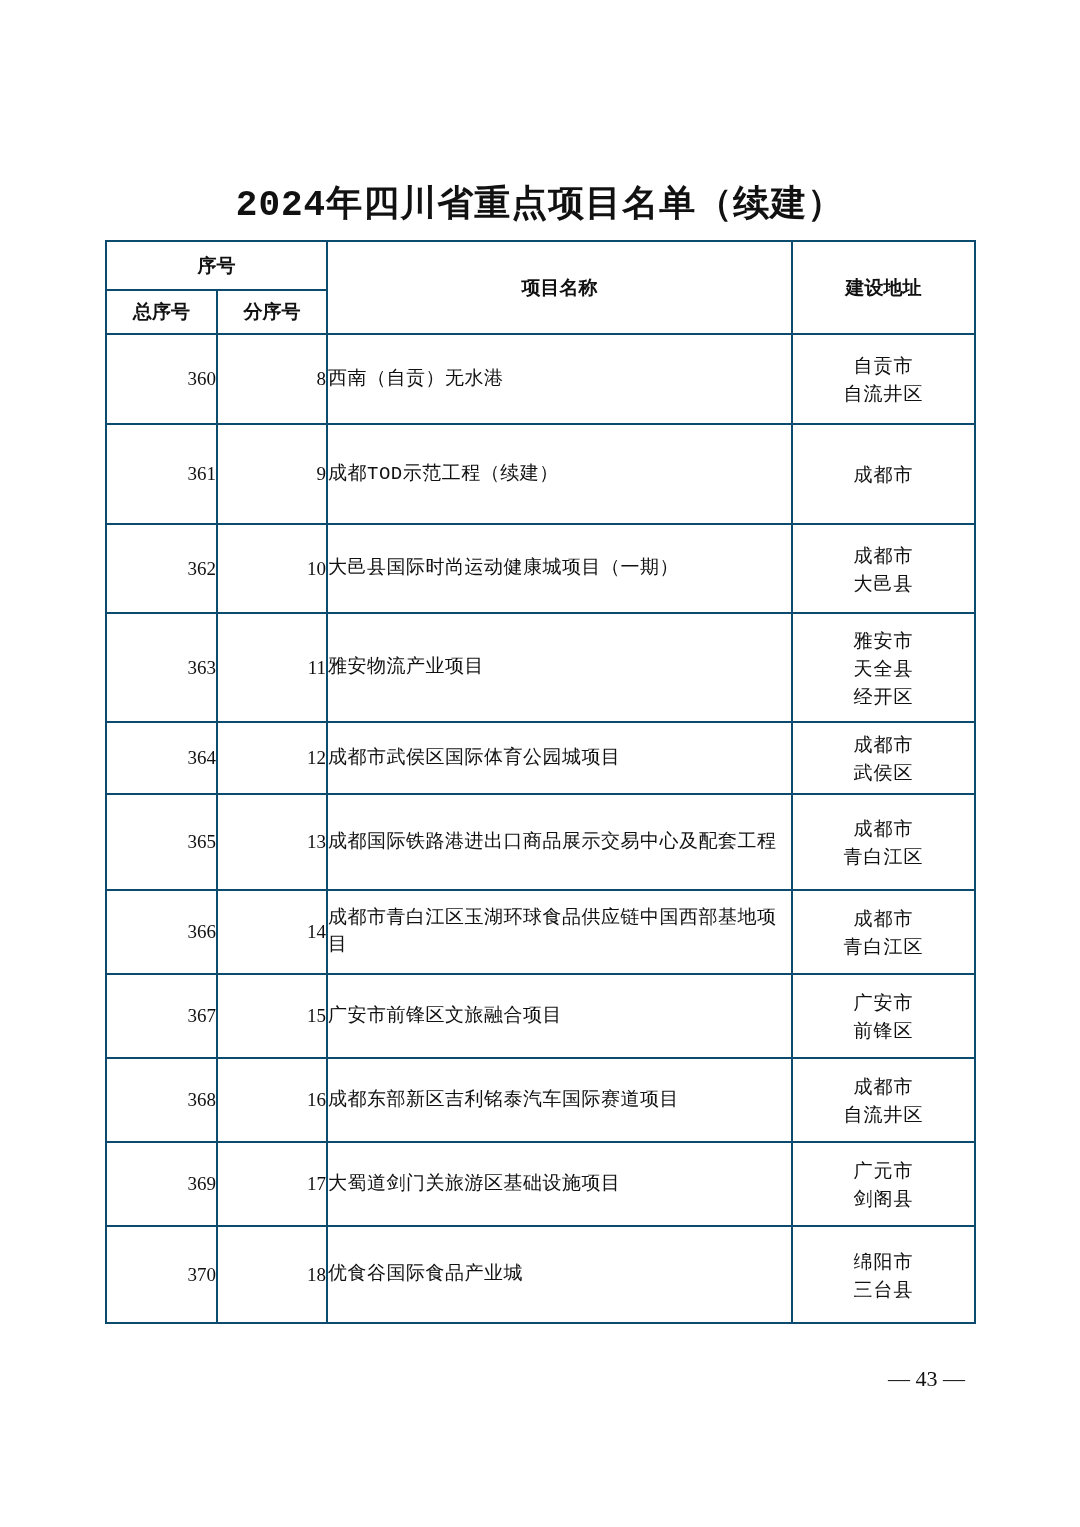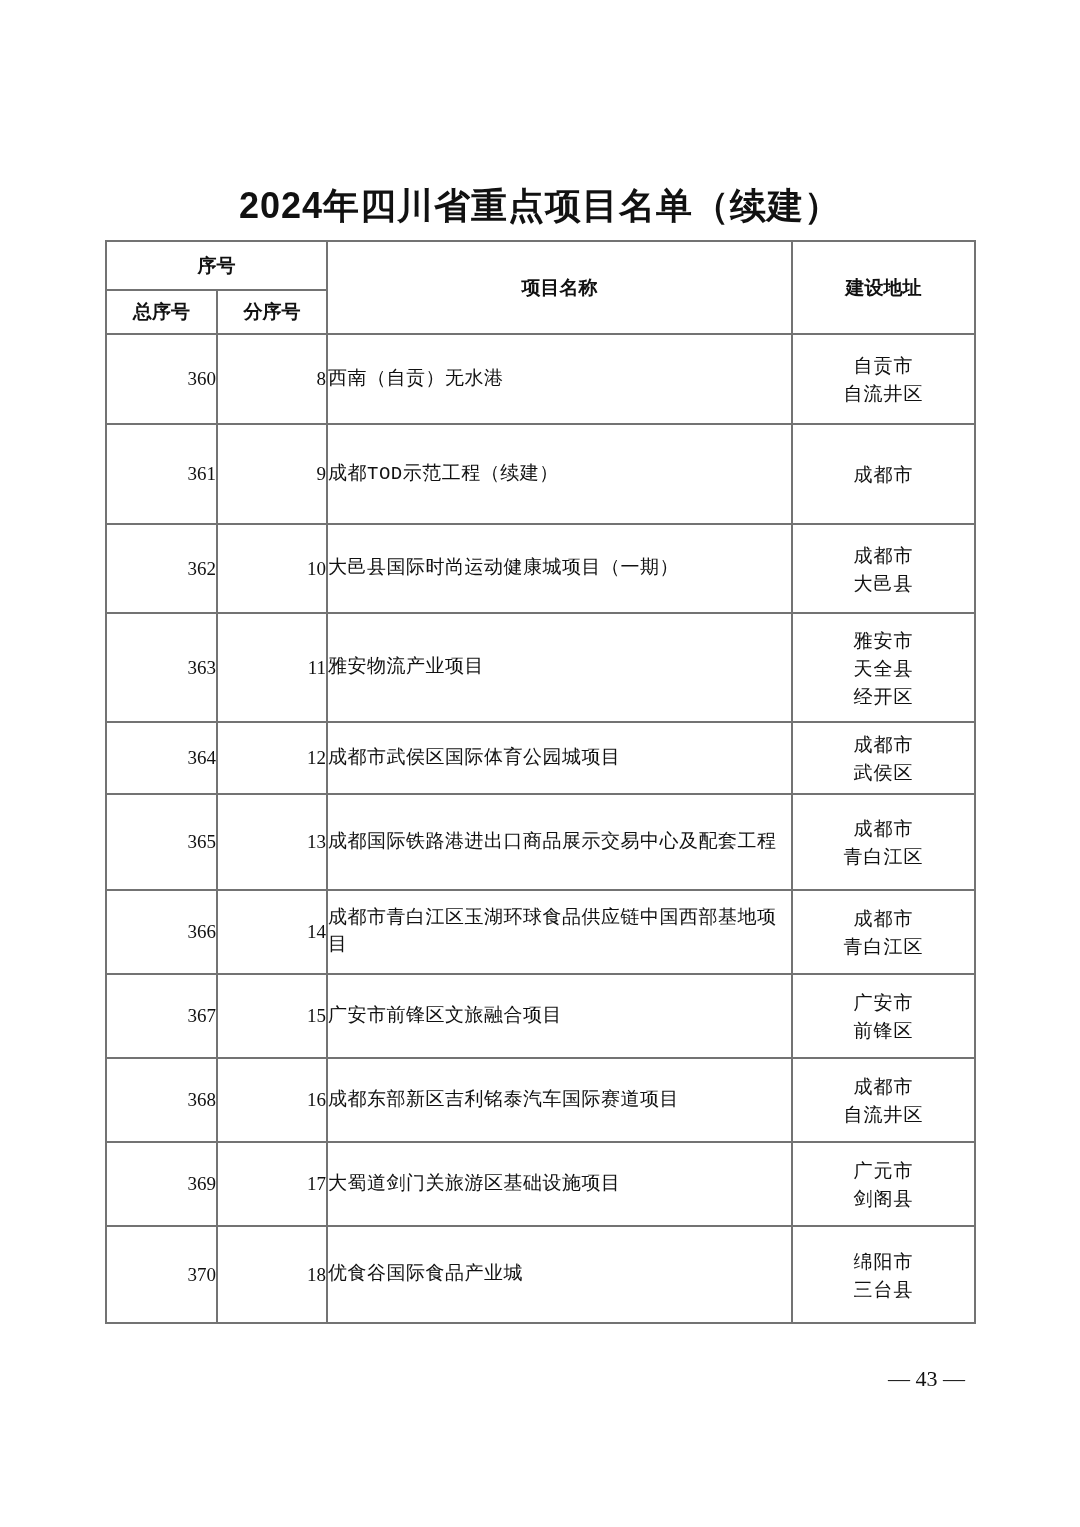--- a/index.html
+++ b/index.html
@@ -1,23 +1,23 @@
 <!DOCTYPE html>
 <html><head>
 <meta charset="utf-8">
 <style>
   html, body { margin: 0; padding: 0; background: #ffffff; }
   body { width: 1080px; height: 1527px; position: relative; overflow: hidden;
          font-family: "DejaVu Serif", "Liberation Serif", serif; color: #111; }
   .title { position: absolute; left: 0; width: 1080px; top: 178px; text-align: center;
            font-size: 36px; font-weight: bold; letter-spacing: 1px; line-height: 56px;
-           font-family: Liberation Sans, sans-serif; }
+           font-family: Liberation Mono, monospace; }
   table.list { position: absolute; left: 105px; top: 240px; border-collapse: collapse;
                table-layout: fixed; width: 869px; }
-  table.list td, table.list th { border: 2px solid #737373; padding: 0; }
+  table.list td, table.list th { border: 2px solid #0c4a6e; padding: 0; }
   table.list th { font-family: "DejaVu Sans", "Liberation Sans", sans-serif; font-weight: bold;
                   font-size: 19px; text-align: center; vertical-align: middle; }
   table.list td { font-size: 19px; vertical-align: middle; }
   td.num { text-align: right; font-family: "Liberation Serif", "DejaVu Serif", serif; font-size: 21px; }
   td.name { text-align: left; padding-left: 3px; padding-right: 2px; line-height: 27px; letter-spacing: 0.5px; font-family: Liberation Mono, monospace; }
   td.addr { text-align: center; line-height: 28px; letter-spacing: 1px; }
   td.addr span { display: block; }
   .footer { position: absolute; top: 1366px; left: 888px; font-size: 22px;
             font-family: "Liberation Serif", "DejaVu Serif", serif; }
 </style>

